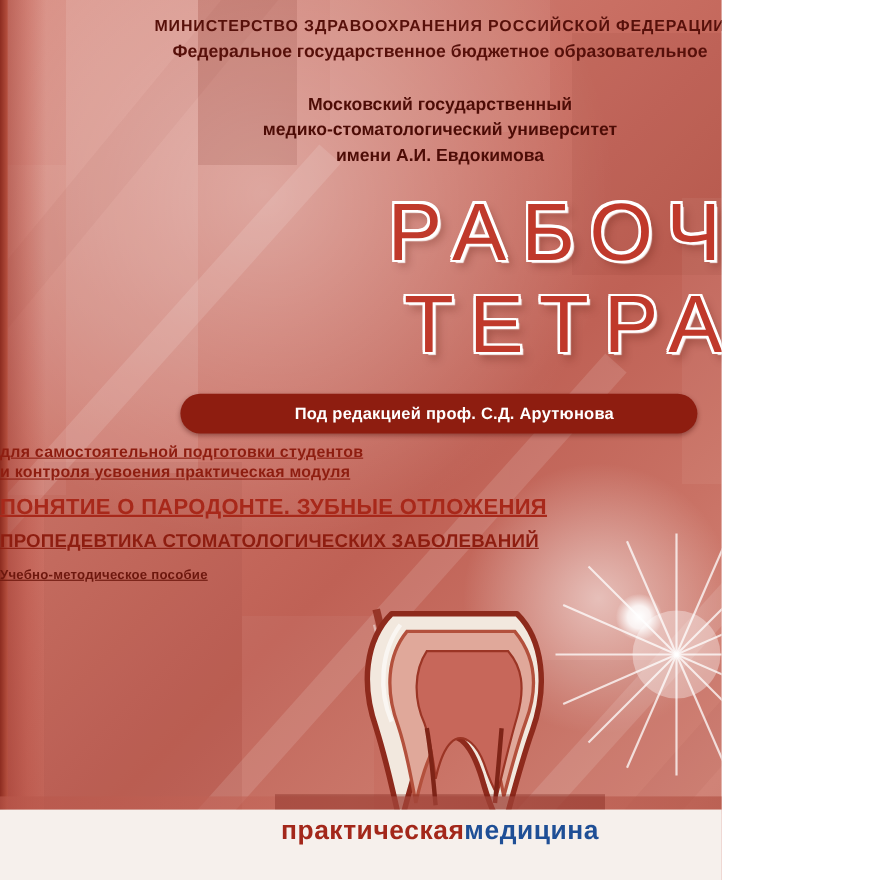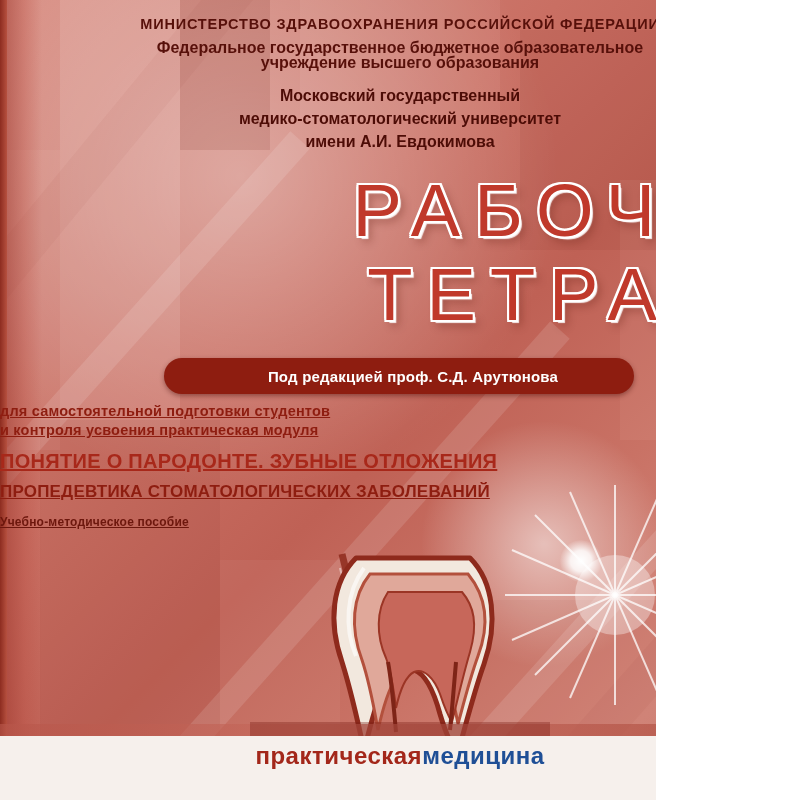--- a/index.html
+++ b/index.html
@@ -295,21 +295,20 @@
         <path d="M12 70 L218 160"></path>
         <path d="M12 160 L218 70"></path>
       </g>
       <circle cx="115" cy="115" r="40" fill="#ffffff" fill-opacity="0.35"></circle>
     </svg>
     <div class="glow"></div>
 
     <div class="hdr ministry">МИНИСТЕРСТВО ЗДРАВООХРАНЕНИЯ РОССИЙСКОЙ ФЕДЕРАЦИИ</div>
     <div class="hdr fed1">
       <div>Федеральное государственное бюджетное образовательное</div>
-      <div>учреждение высшего образования</div>
     </div>
     <div class="hdr univ">
       <div>Московский государственный</div>
       <div>медико-стоматологический университет</div>
       <div>имени А.И. Евдокимова</div>
     </div>
 
     <div class="bigtitle l1">РАБОЧАЯ</div>
     <div class="bigtitle l2">ТЕТРАДЬ</div>
 

